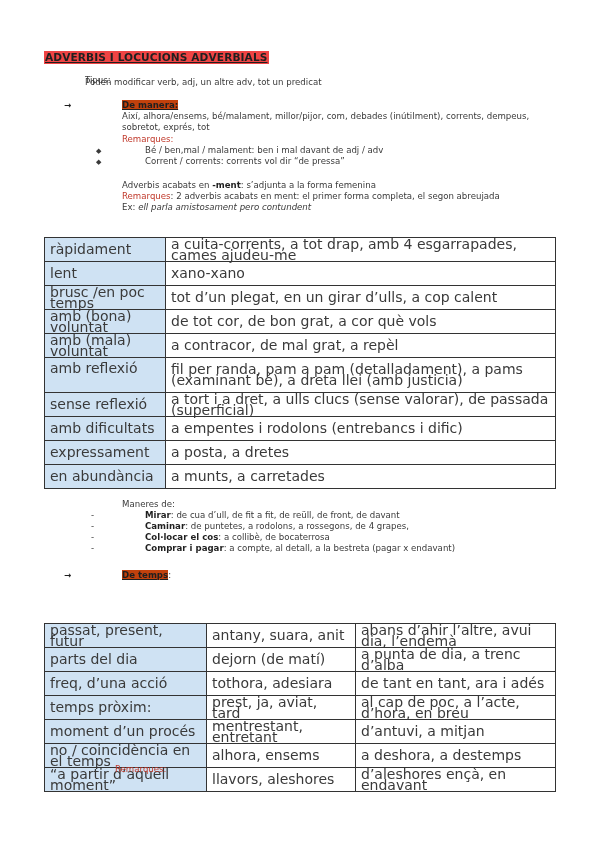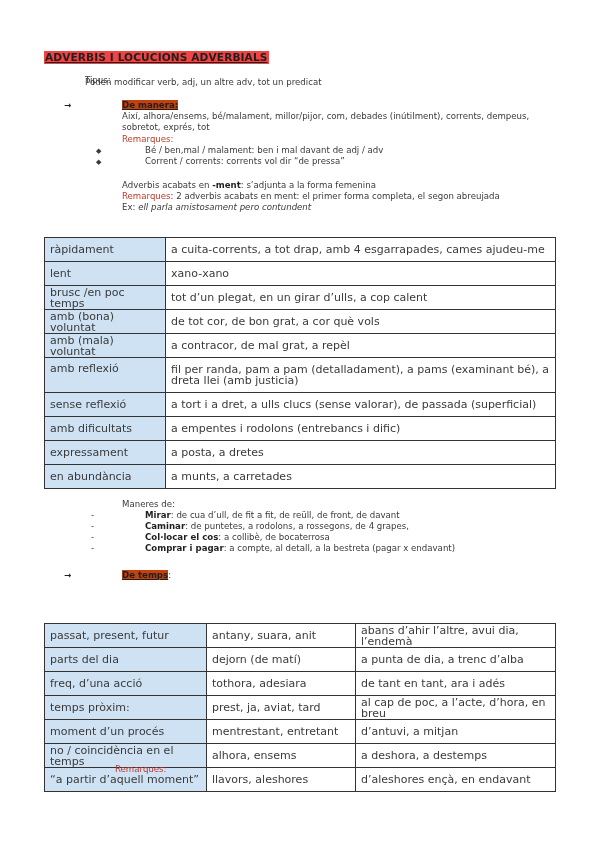--- a/index.html
+++ b/index.html
@@ -22,21 +22,21 @@
     .sec-head { font-weight: bold; text-decoration: underline; color: #1f1f1f; background: #c2410c; }
     .red { color: #c0392b; }
     .bullet-dia { position: absolute; left: 52px; font-size: 7px; }
     .dash { position: absolute; left: 47px; }
     b { color: #1f1f1f; }
     i { font-style: italic; }
 
     table { border-collapse: collapse; position: absolute; }
     td {
       border: 1.3px solid #333; padding: 0 5px; vertical-align: middle;
-      font-size: 11px; line-height: 11px; color: #3a3a3a;
+      font-size: 14px; line-height: 11px; color: #3a3a3a;
     }
     td.hl { background: #cfe2f3; }
     #t1 { left: 0; top: 237px; width: 512px; }
     #t1 td.c1 { width: 110px; }
     #t2 { left: 0; top: 623px; width: 512px; }
     #t2 td.c1 { width: 151px; }
     #t2 td.c2 { width: 138px; }
   </style>
 </head>
 <body>

